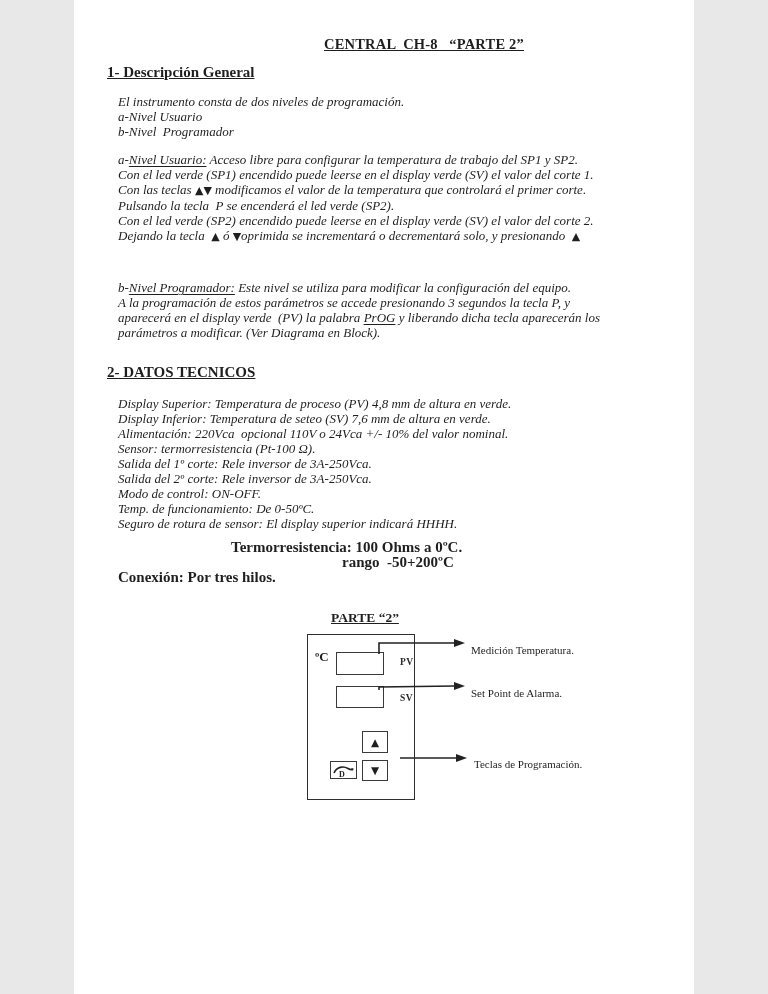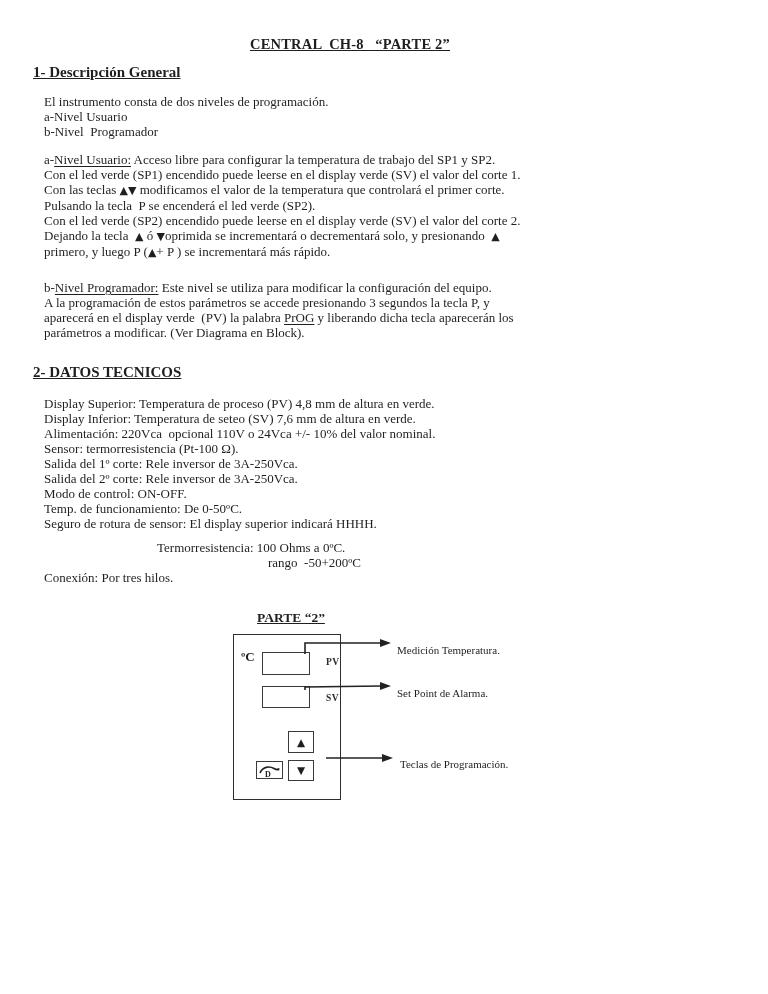--- a/index.html
+++ b/index.html
@@ -1,42 +1,42 @@
 <!DOCTYPE html>
 <html><head>
 <meta charset="utf-8">
 <style>
   html,body{margin:0;padding:0;background:#e8e8e8;}
   .page{
     position:relative;
-    width:768px;height:994px;
+    width:620px;height:994px;
     margin:0 auto;
     background:#ffffff;
     font-family:"Liberation Serif","DejaVu Serif","DejaVu Sans",serif;
     color:#1f1f1f;
     overflow:hidden;
   }
   .abs{position:absolute;}
   .doc-title{
     left:0;top:36px;width:700px;text-align:center;
     font-size:14.5px;font-weight:bold;letter-spacing:.2px;
     text-decoration:underline;white-space:pre;
   }
   .h-section{
     font-size:15px;font-weight:bold;text-decoration:underline;white-space:pre;
   }
   .s1{left:33px;top:64px;}
   .s2{left:33px;top:364px;text-decoration:underline;}
   .para{font-size:13px;line-height:15px;}
-  .para .line{white-space:pre;}
+  .para .line{white-space:pre;font-style:italic;}
   .intro{left:44px;top:94px;}
   .para-a{left:44px;top:152px;}
   .para-b{left:44px;top:280px;}
   .specs{left:44px;top:396px;}
-  .tline{font-size:13px;line-height:15px;white-space:pre;}
+  .tline{font-size:15px;line-height:15px;white-space:pre;font-weight:bold;}
   .t1{left:157px;top:540px;}
   .t2{left:268px;top:555px;}
   .t3{left:44px;top:570px;}
   .u{text-decoration:underline;text-underline-offset:2px;}
   .tri{font-family:"DejaVu Sans",sans-serif;font-size:11px;}
 
   .diag-heading{
     left:257px;top:610px;
     font-size:13.5px;font-weight:bold;text-decoration:underline;white-space:pre;
   }
@@ -81,21 +81,20 @@
       <div class="line"><span>b-Nivel  Programador</span></div>
     </div>
 
   <div class="abs para para-a">
       <div class="line"><span>a-</span><span class="u">Nivel Usuario:</span><span> Acceso libre para configurar la temperatura de trabajo del SP1 y SP2.</span></div>
       <div class="line"><span>Con el led verde (SP1) encendido puede leerse en el display verde (SV) el valor del corte 1.</span></div>
       <div class="line"><span>Con las teclas </span><span class="tri">▲▼</span><span> modificamos el valor de la temperatura que controlará el primer corte.</span></div>
       <div class="line"><span>Pulsando la tecla  P se encenderá el led verde (SP2).</span></div>
       <div class="line"><span>Con el led verde (SP2) encendido puede leerse en el display verde (SV) el valor del corte 2.</span></div>
       <div class="line"><span>Dejando la tecla  </span><span class="tri">▲</span><span> ó </span><span class="tri">▼</span><span>oprimida se incrementará o decrementará solo, y presionando  </span><span class="tri">▲</span></div>
-      <div class="line"><span>primero, y luego P (</span><span class="tri">▲</span><span>+ P ) se incrementará más rápido.</span></div>
     </div>
 
   <div class="abs para para-b">
       <div class="line"><span>b-</span><span class="u">Nivel Programador:</span><span> Este nivel se utiliza para modificar la configuración del equipo.</span></div>
       <div class="line"><span>A la programación de estos parámetros se accede presionando 3 segundos la tecla P, y</span></div>
       <div class="line"><span>aparecerá en el display verde  (PV) la palabra </span><span class="u">PrOG</span><span> y liberando dicha tecla aparecerán los</span></div>
       <div class="line"><span>parámetros a modificar. (Ver Diagrama en Block).</span></div>
     </div>
 
   <div class="abs h-section s2">2- DATOS TECNICOS</div>

